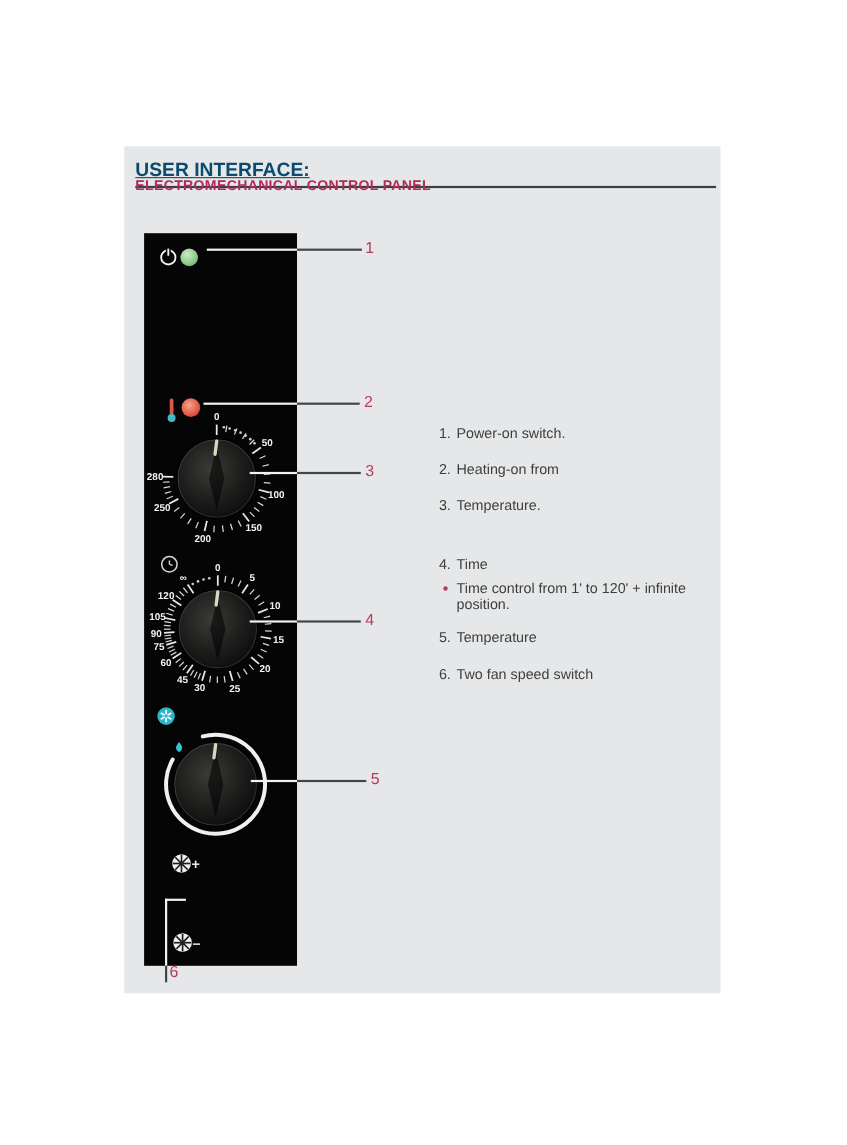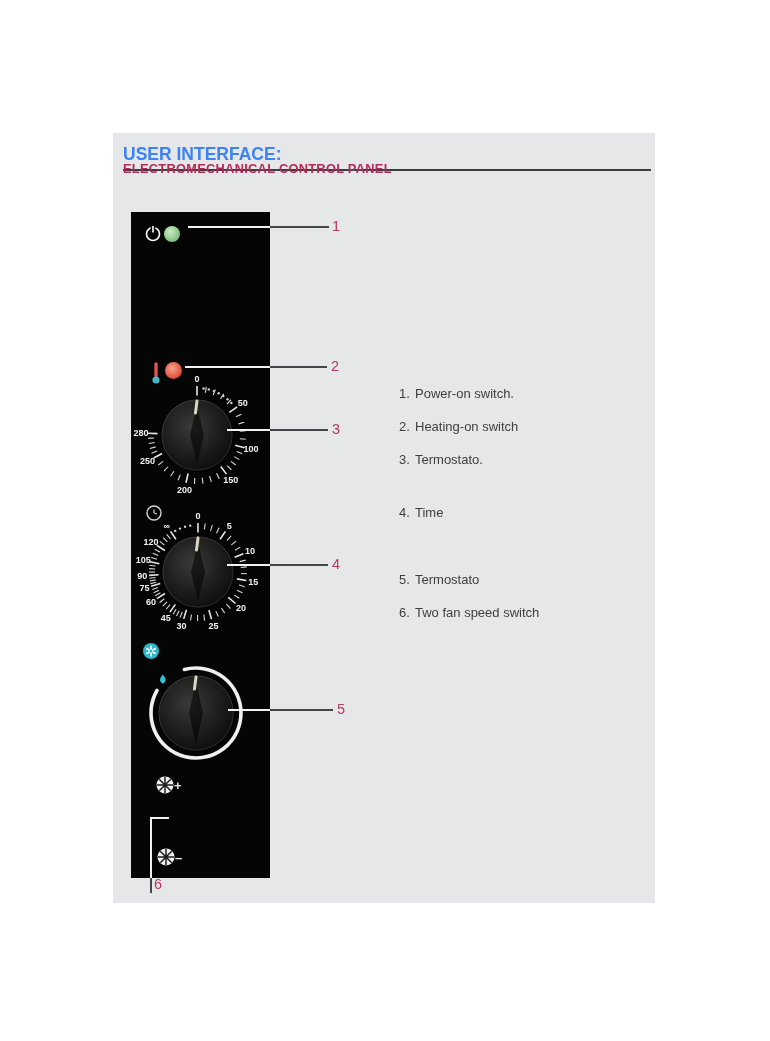--- a/index.html
+++ b/index.html
@@ -1,19 +1,19 @@
 <!DOCTYPE html>
 <html><head>
 <meta charset="utf-8">
 <style>
   html,body{margin:0;padding:0;background:#fff;}
   .page{position:relative;width:770px;height:1041px;background:#ffffff;overflow:hidden;
         font-family:"Liberation Sans",sans-serif;}
   .sheet{position:absolute;left:113px;top:133px;width:542px;height:770px;background:#e6e7e8;}
-  .title{position:absolute;left:123px;top:144px;font-size:17.5px;font-weight:bold;color:#3b82f6;margin:0;}
+  .title{position:absolute;left:123px;top:144px;font-size:17.5px;font-weight:bold;color:#0c4a6e;margin:0;text-decoration:underline;}
   .rule{position:absolute;left:123px;top:169px;width:528px;height:2px;background:#3a3f45;}
   .subtitle{position:absolute;left:123px;top:161px;font-size:12.8px;font-weight:bold;color:#b12b55;margin:0;letter-spacing:0.3px;}
   .panel{position:absolute;left:131px;top:212px;width:139px;height:666px;background:#050505;}
   .panel svg{position:absolute;overflow:visible;}
   .led{position:absolute;border-radius:50%;}
   .led-green{left:33px;top:14px;width:16px;height:16px;
     background:radial-gradient(circle at 40% 35%, #cdeac4, #8fca8c 55%, #5f9e66);}
   .led-red{left:34px;top:150px;width:17px;height:17px;
     background:radial-gradient(circle at 42% 38%, #f4a58f, #e2573f 60%, #b03527);}
   .fan-sign{position:absolute;color:#e8e8e8;font-size:13px;font-weight:bold;}
@@ -269,31 +269,35 @@
   <div class="callout-num" style="left:332px;top:556px">4</div>
   <div class="callout-num" style="left:337px;top:701px">5</div>
   <div class="callout-num" style="left:154px;top:876px">6</div>
 
   <div class="legend-row" style="top:387px">
     <span class="num">1.</span>
     <span class="txt">Power-on switch.</span>
   </div>
   <div class="legend-row" style="top:420px">
     <span class="num">2.</span>
-    <span class="txt">Heating-on switch</span>
+    <span class="txt">Heating-on from</span>
   </div>
   <div class="legend-row" style="top:453px">
     <span class="num">3.</span>
-    <span class="txt">Termostato.</span>
+    <span class="txt">Temperature.</span>
   </div>
   <div class="legend-row" style="top:506px">
     <span class="num">4.</span>
     <span class="txt">Time</span>
   </div>
+  <div class="legend-row" style="top:528px;width:258px">
+    <span class="bullet-dot"></span>
+    <span class="txt">Time control from 1' to 120' + infinite position.</span>
+  </div>
   <div class="legend-row" style="top:573px">
     <span class="num">5.</span>
-    <span class="txt">Termostato</span>
+    <span class="txt">Temperature</span>
   </div>
   <div class="legend-row" style="top:606px">
     <span class="num">6.</span>
     <span class="txt">Two fan speed switch</span>
   </div>
 </div>
 
 </body></html>

